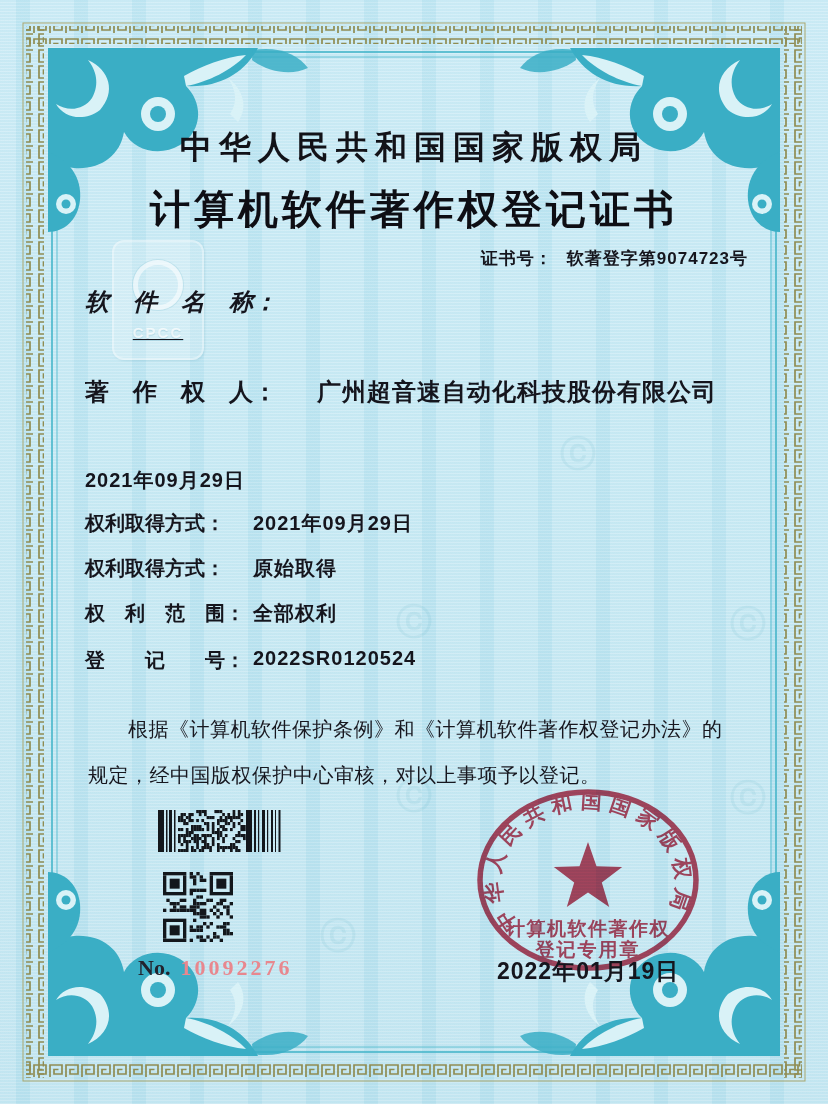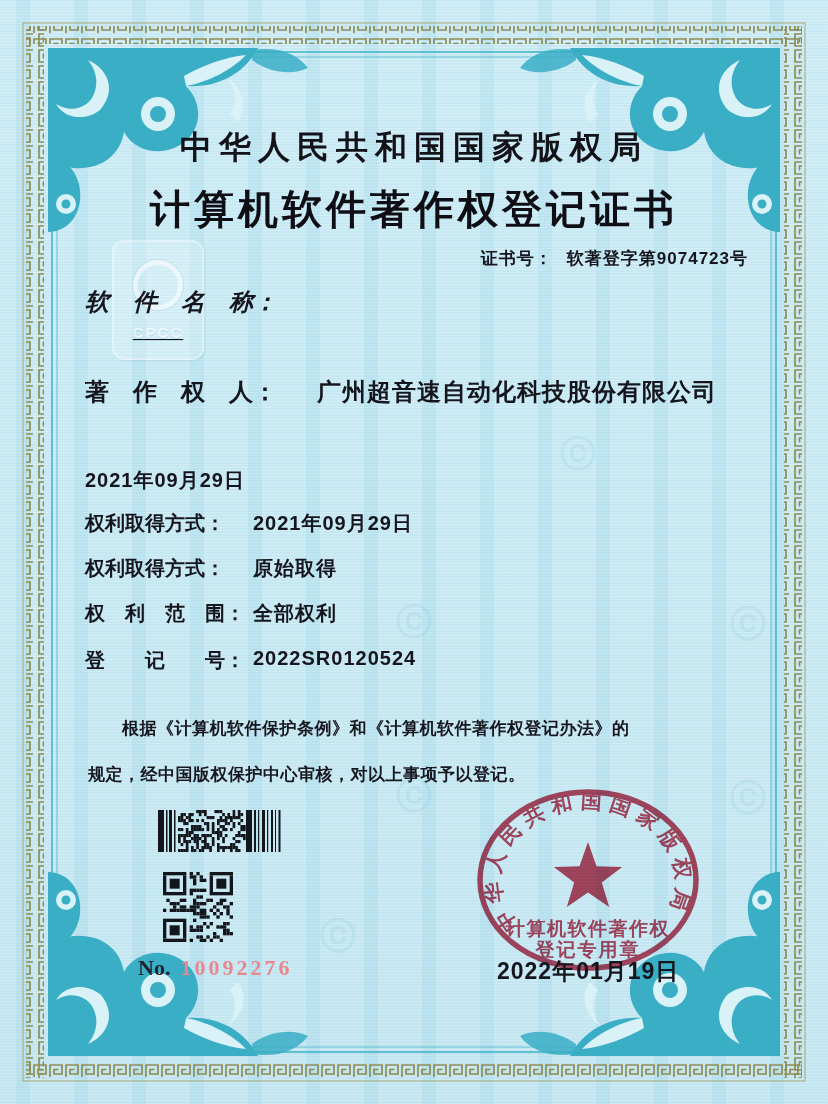--- a/index.html
+++ b/index.html
@@ -45,21 +45,21 @@
   .row-lg{font-size:24px;}
   .row-lg .lbl{width:232px;flex:0 0 232px;}
   .row-sm{font-size:20px;}
   .row-sm .lbl{width:168px;flex:0 0 168px;}
   .lbl{letter-spacing:0px;white-space:pre;}
   .val{letter-spacing:1px;}
   .val2{margin-top:6px;letter-spacing:1px;}
   #r0{top:286px;font-style:italic;} #r1{top:376px;} #r2{top:467px;} #r3{top:510px;}
   #r4{top:555px;} #r5{top:600px;} #r6{top:647px;}
   .statement{
-    left:88px;top:706px;width:678px;font-size:17px;font-weight:bold;
+    left:88px;top:706px;width:678px;font-size:20px;font-weight:normal;
     line-height:46px;letter-spacing:.5px;color:#17171f;
   }
   .statement .ind{text-indent:2em;}
   
   #barcode{left:158px;top:810px;}
   #qrcode{left:163px;top:872px;}
   #seal{left:468px;top:782px;mix-blend-mode:multiply;opacity:.92;}
   .serial{left:138px;top:955px;font-size:22px;font-family:"Liberation Serif",serif;}
   .serial .no{color:#23232e;font-weight:bold;margin-right:10px;}
   .serial .digits{color:#e8878e;letter-spacing:3px;font-weight:bold;}

